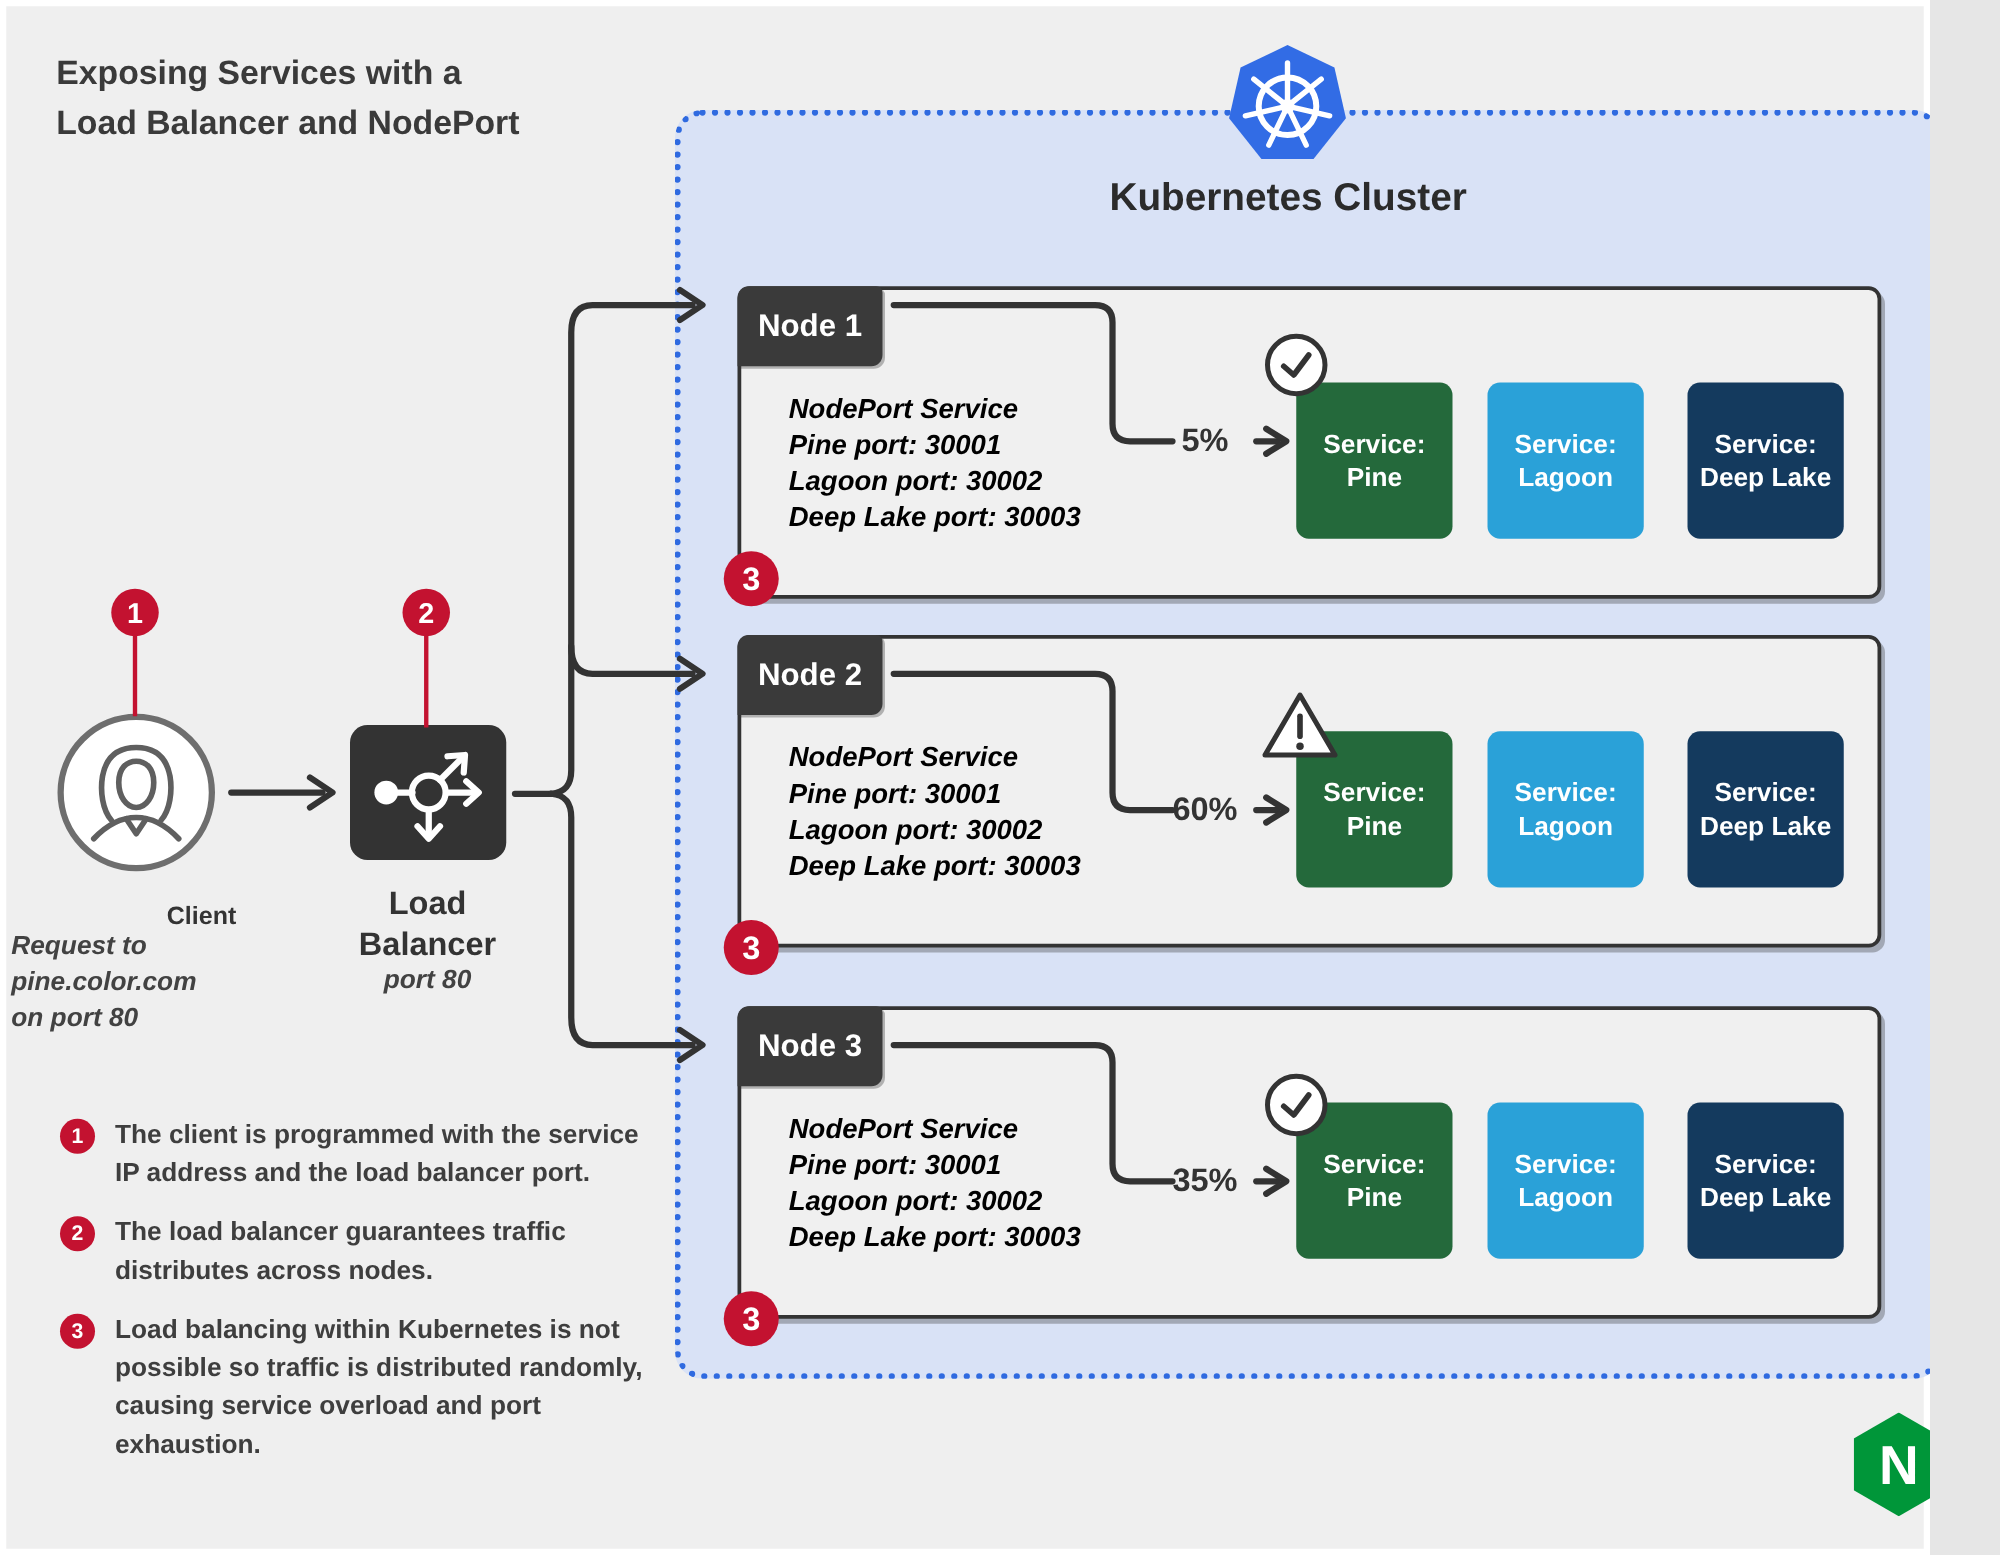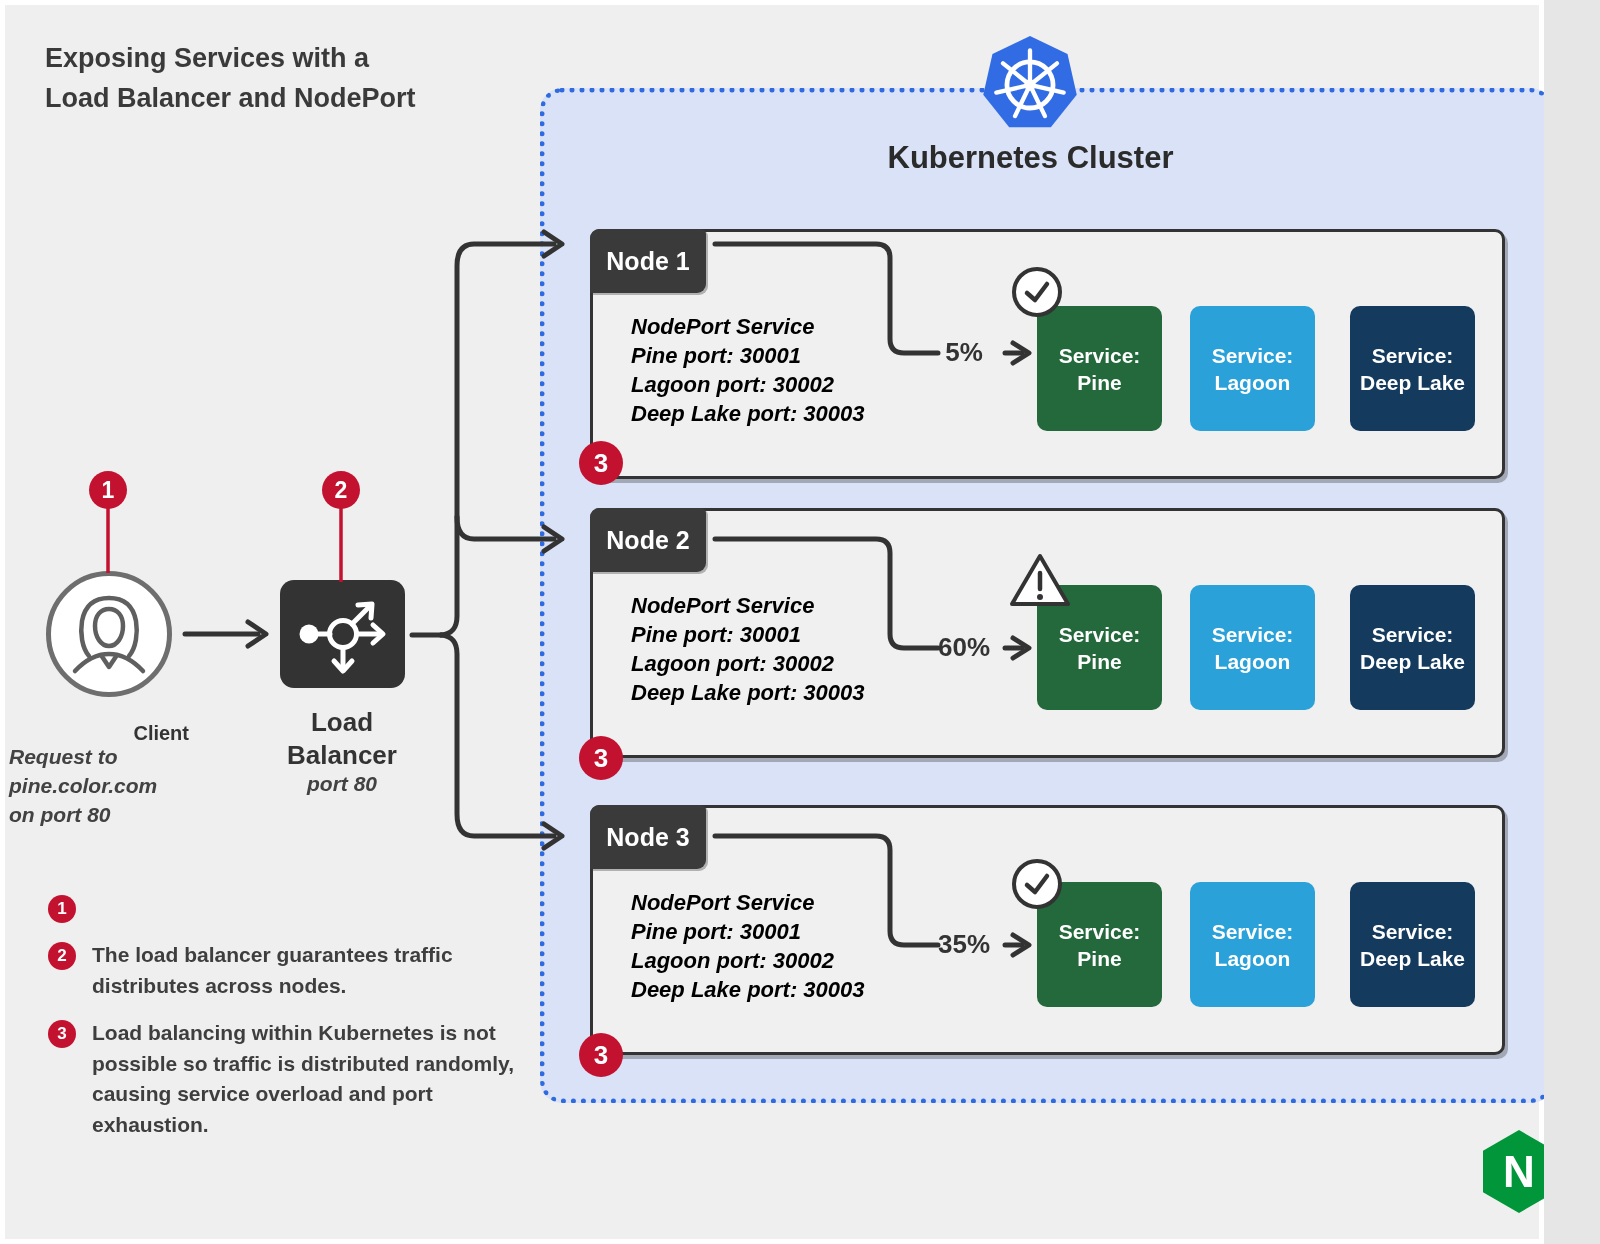--- a/index.html
+++ b/index.html
@@ -260,20 +260,22 @@
     <svg width="52" height="52" viewBox="0 0 52 52">
       <circle cx="26" cy="26" r="23" fill="#fff" stroke="#333" stroke-width="4"></circle>
       <polyline points="16,27 24,34 36,18" fill="none" stroke="#333" stroke-width="4.5" stroke-linecap="round" stroke-linejoin="round"></polyline>
     </svg>
   </div>
   <div class="abs badge badge-node b-n3">3</div>
 
   <div class="abs legend">
     <div class="legend-item">
       <div class="badge badge-sm" style="position:static">1</div>
+      <div class="legend-text pre">The client is programmed with the service
+IP address and the load balancer port.</div>
     </div>
     <div class="legend-item">
       <div class="badge badge-sm" style="position:static">2</div>
       <div class="legend-text pre">The load balancer guarantees traffic
 distributes across nodes.</div>
     </div>
     <div class="legend-item">
       <div class="badge badge-sm" style="position:static">3</div>
       <div class="legend-text pre">Load balancing within Kubernetes is not
 possible so traffic is distributed randomly,

